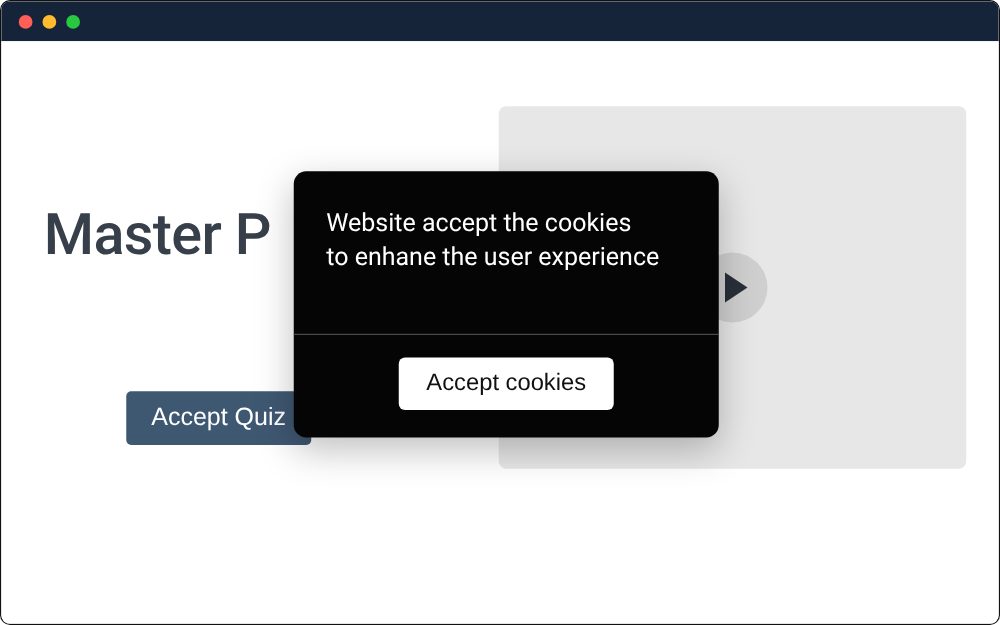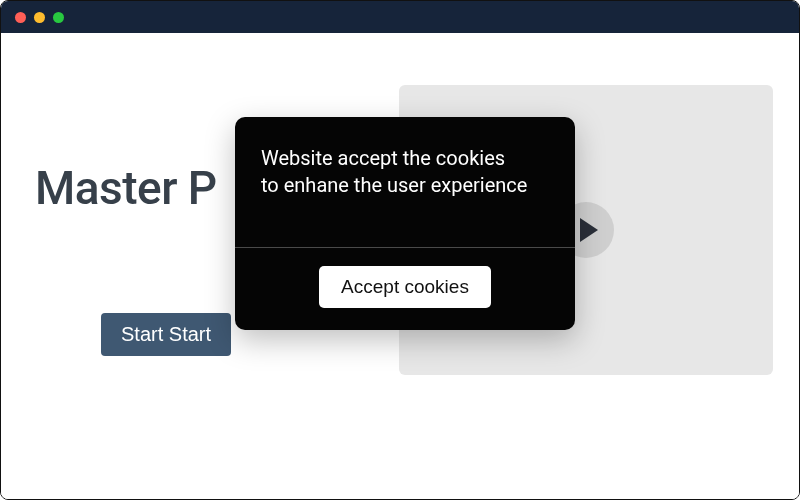--- a/index.html
+++ b/index.html
@@ -85,21 +85,21 @@
     width: 0; height: 0;
     border-left: 18px solid #2a2f39;
     border-top: 12px solid transparent;
     border-bottom: 12px solid transparent;
     margin-left: 5px;
   }
 
   .modal {
     position: absolute;
     left: 234px;
-    top: 84px;
+    top: 104px;
     width: 340px;
     background: #050505;
     border-radius: 10px;
     color: #ffffff;
     box-shadow: 0 10px 30px rgba(0,0,0,0.25);
   }
   .modal-body {
     padding: 28px 26px 48px 26px;
     font-size: 20px;
     line-height: 1.35;
@@ -133,21 +133,21 @@
       <div class="dot green"></div>
     </div>
   </div>
 
   <div class="content">
 
     <div class="hero-text">
       <span>Master P</span><br>
     </div>
 
-    <button class="start-btn">Start Start</button>
+    <button class="start-btn">Accept Quiz</button>
 
     <div class="video-thumb">
       <div class="play-circle">
         <div class="play-triangle"></div>
       </div>
     </div>
 
     <div class="modal">
       <div class="modal-body">Website accept the cookies
 to enhane the user experience</div>

